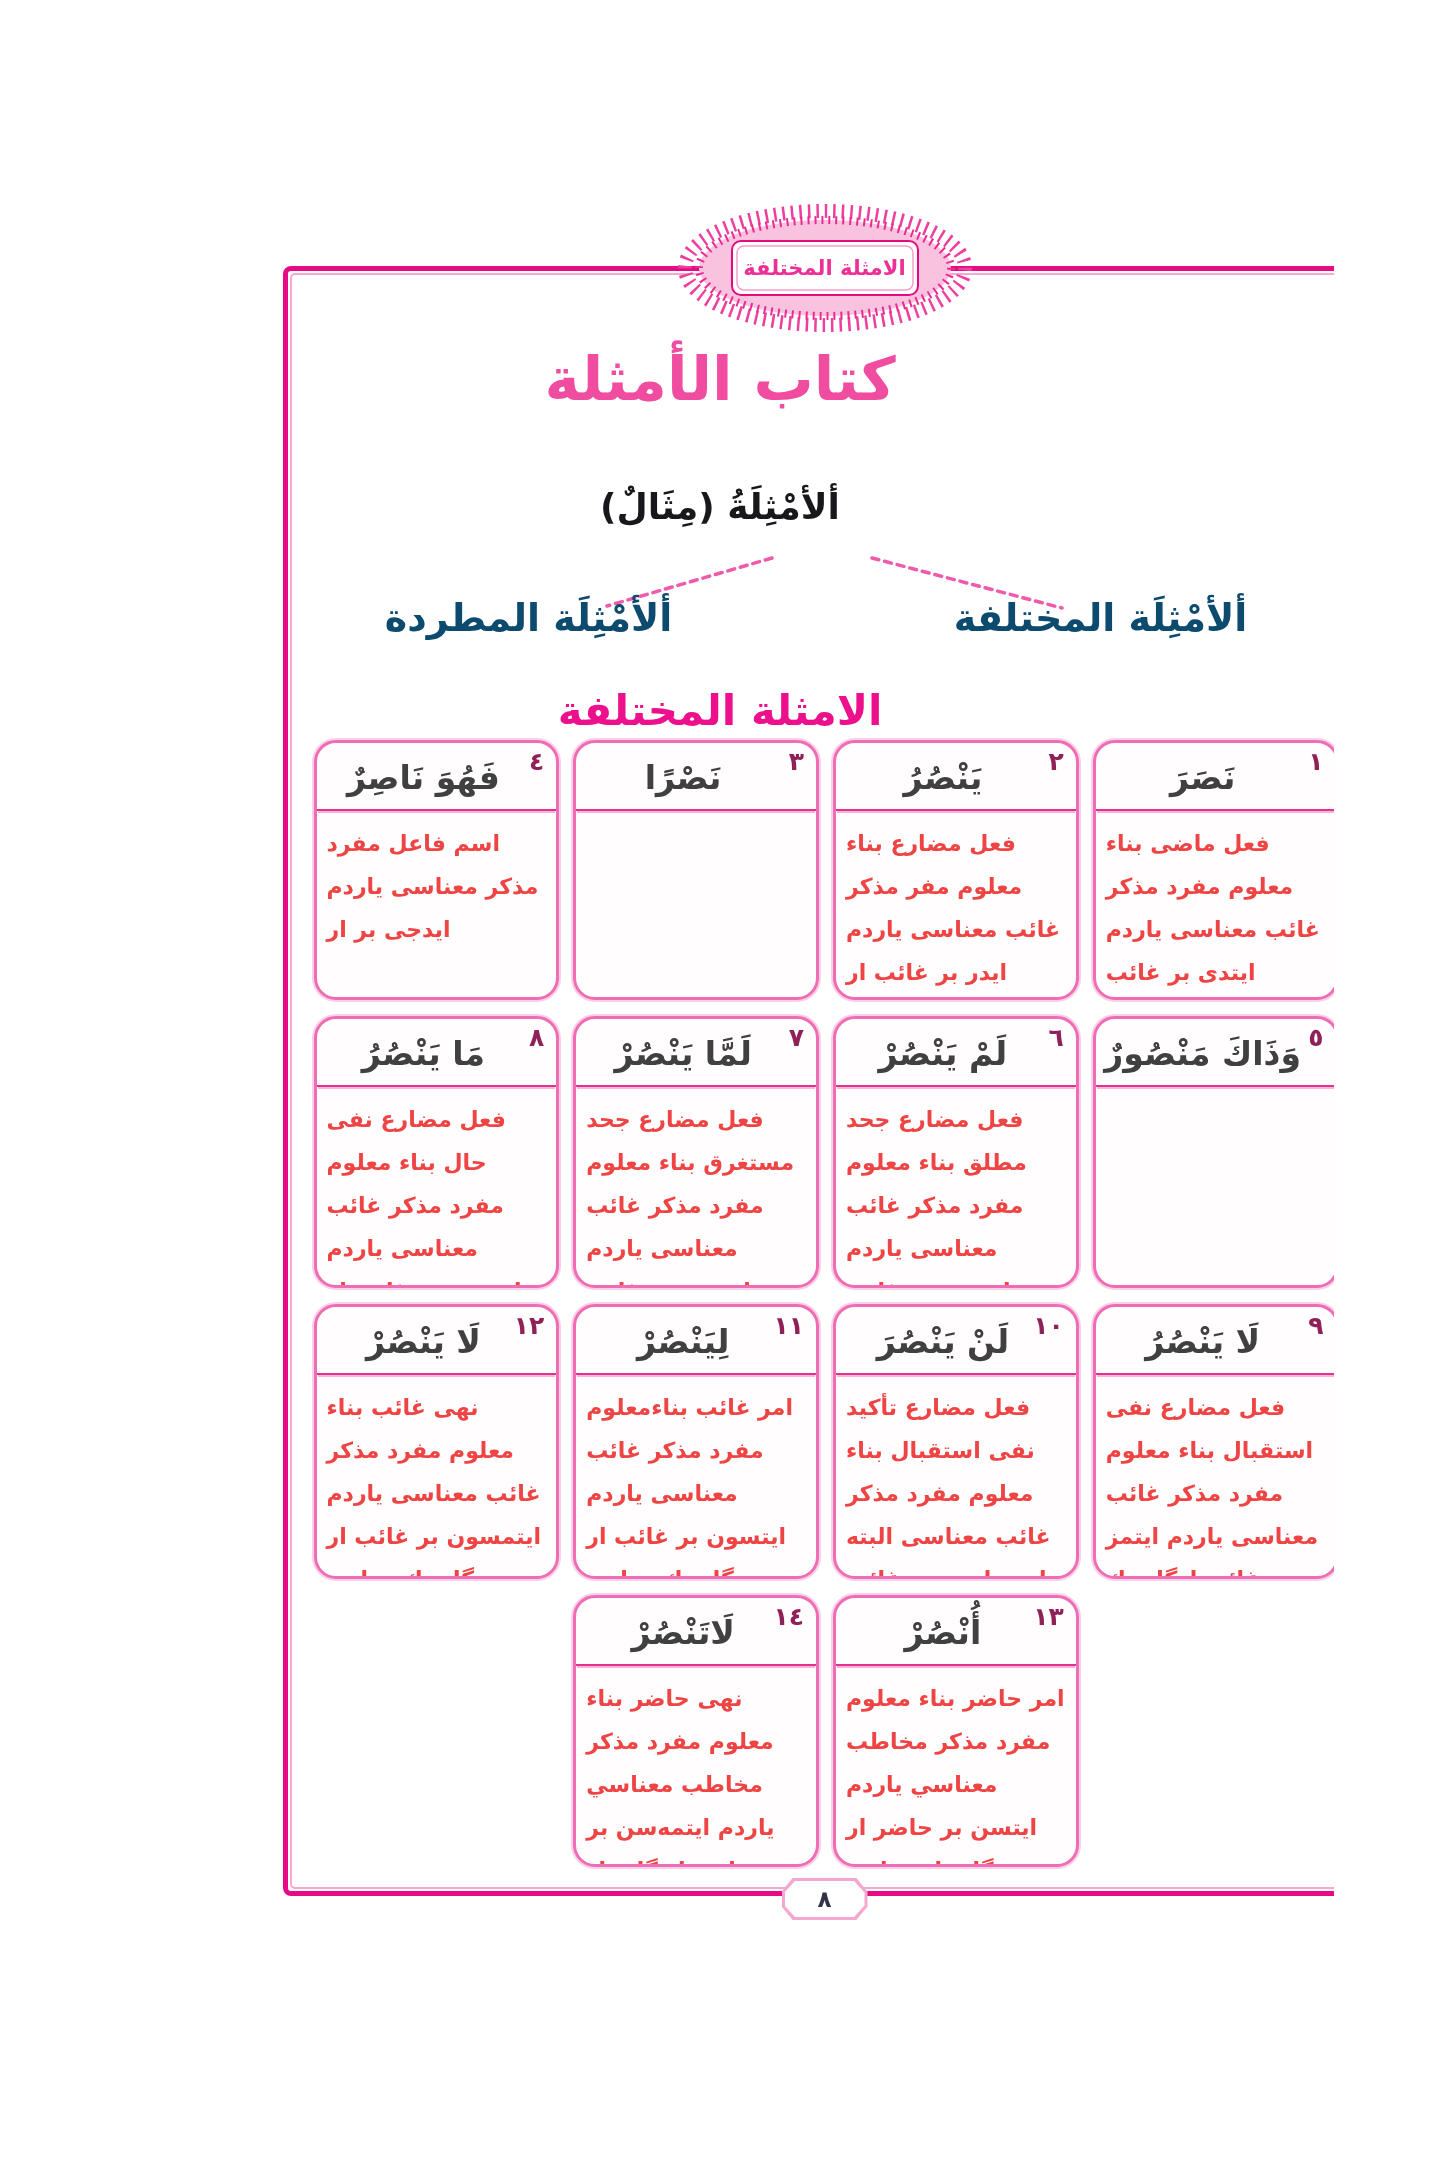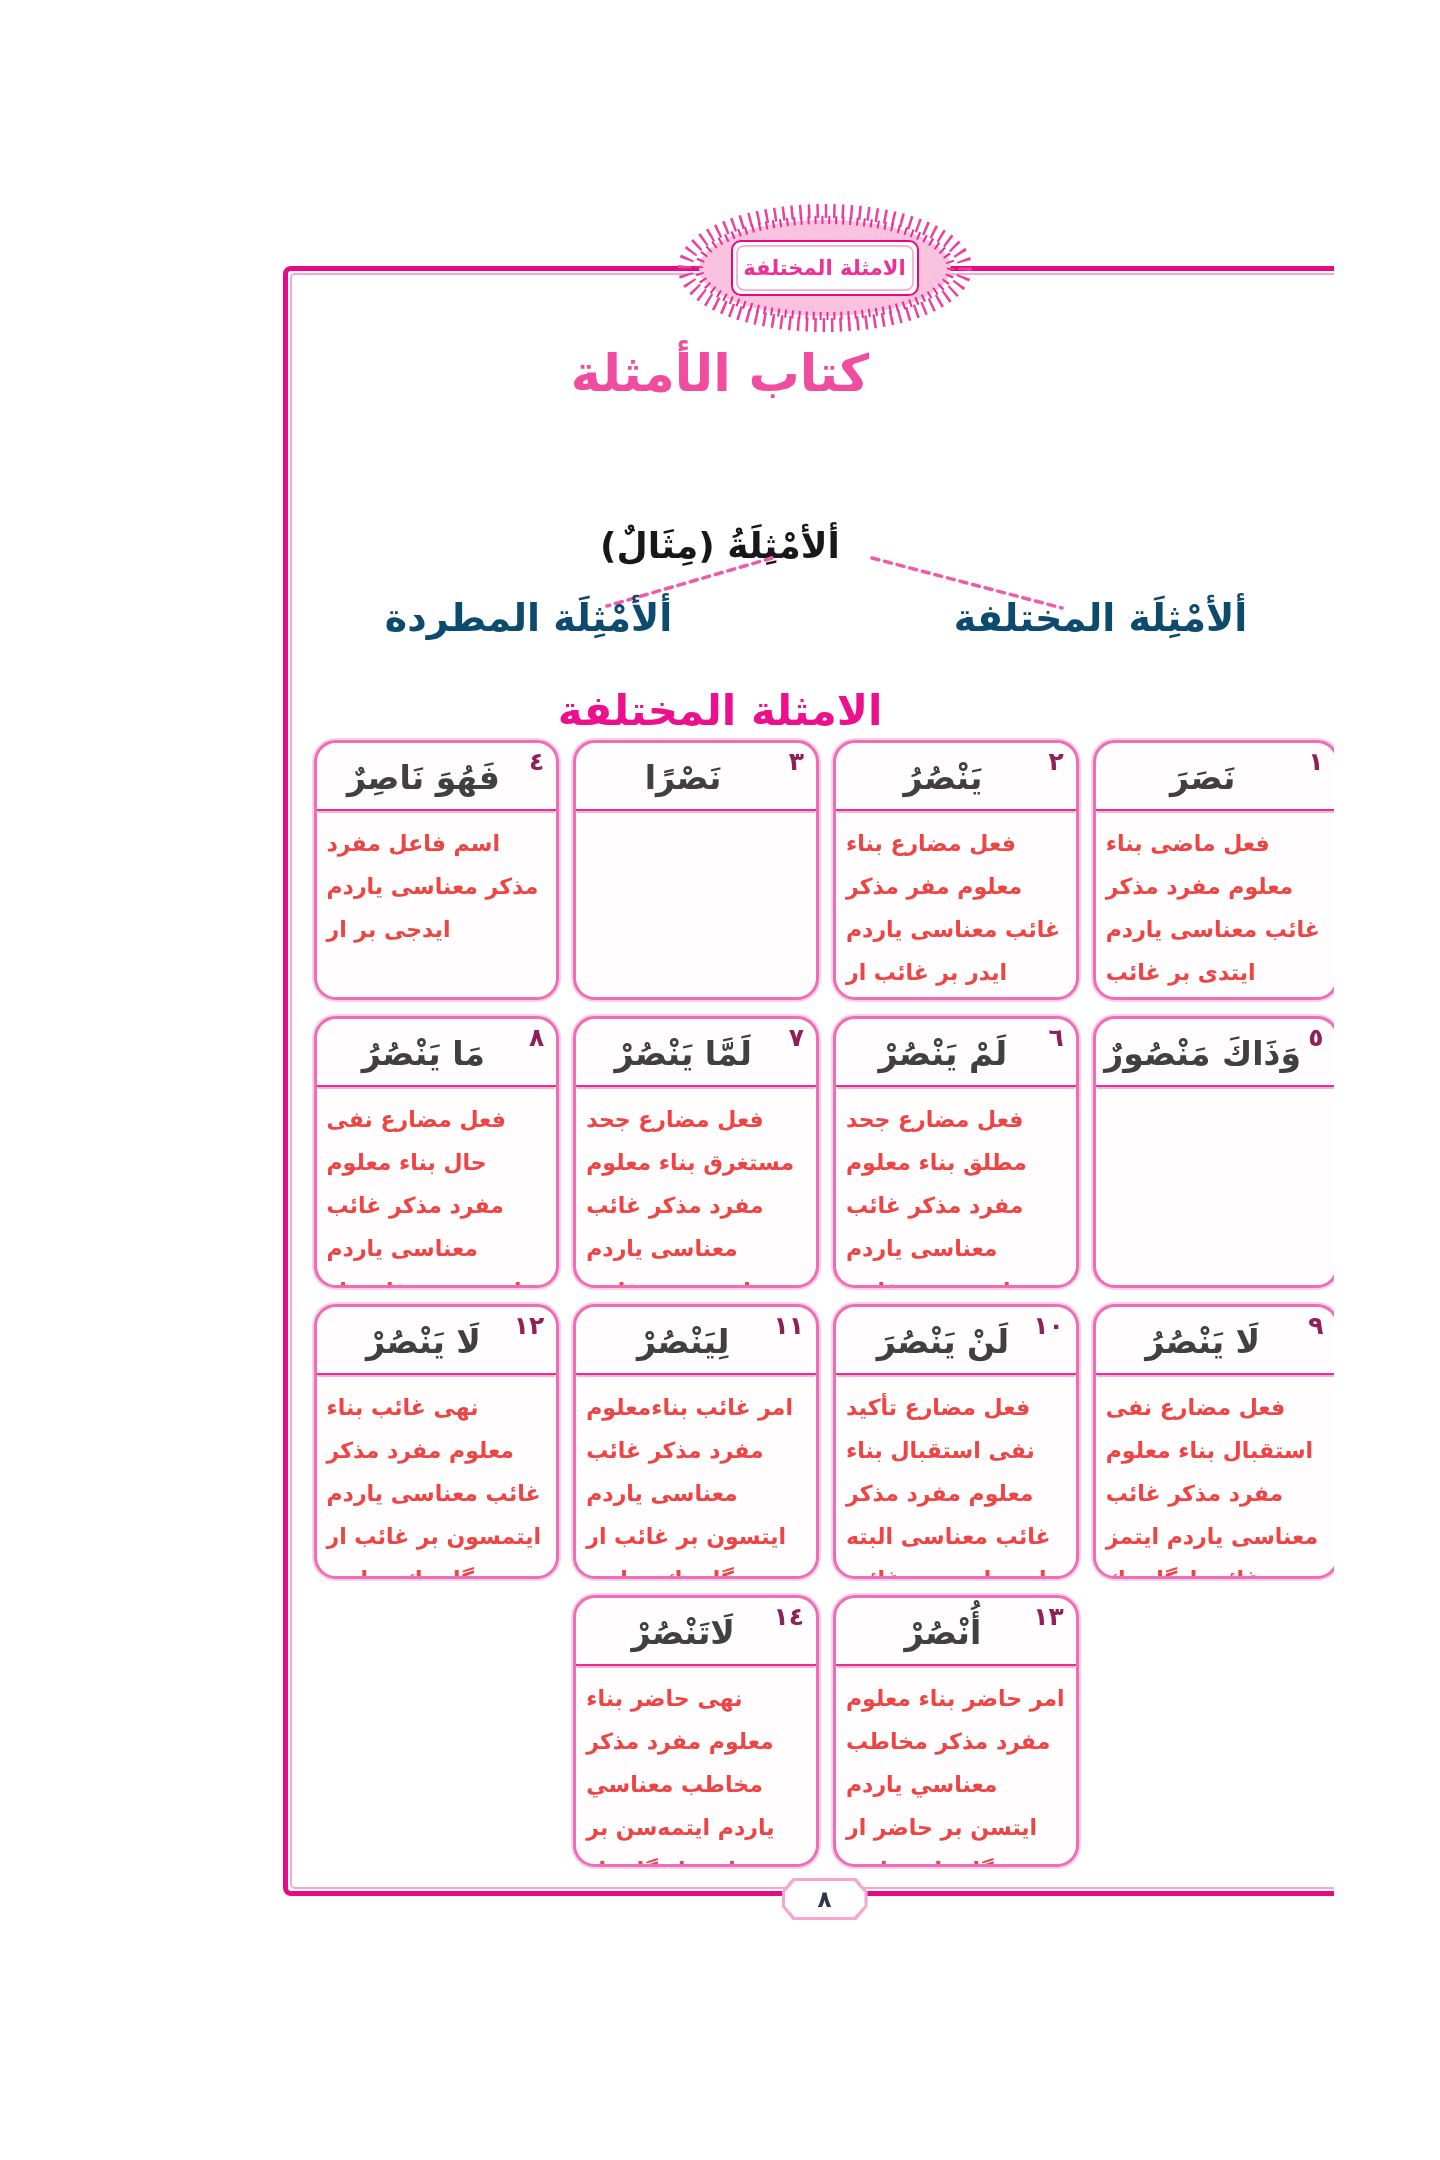--- a/index.html
+++ b/index.html
@@ -36,30 +36,29 @@
   .ornament-label{
     position:absolute;inset:0;
     display:flex;align-items:center;justify-content:center;
     color:#ee2f96;font-weight:bold;font-size:21px;
     direction:rtl;
   }
   
   .title{
     position:absolute;left:0;top:344px;width:100%;
     text-align:center;direction:rtl;
-    color:#f14da0;font-size:51px;font-weight:bold;
+    color:#f14da0;font-size:60px;font-weight:bold;
     letter-spacing:1px;
     z-index:2;
   }
   .tree-root{
     position:absolute;left:0;top:486px;width:100%;
     text-align:center;direction:rtl;
     color:#17171c;font-size:36px;font-weight:bold;
     z-index:2;
-    margin-top:39px;
   }
   .tree-lines{position:absolute;left:400px;top:540px;z-index:2;}
   .tree-label{
     position:absolute;top:596px;
     color:#0c4a6e;font-size:38px;font-weight:bold;
     direction:rtl;white-space:nowrap;
     z-index:2;
   }
   .tree-label.left{left:422px;transform:translateX(-50%);}
   .tree-label.right{left:994px;transform:translateX(-50%);text-align:center;}

